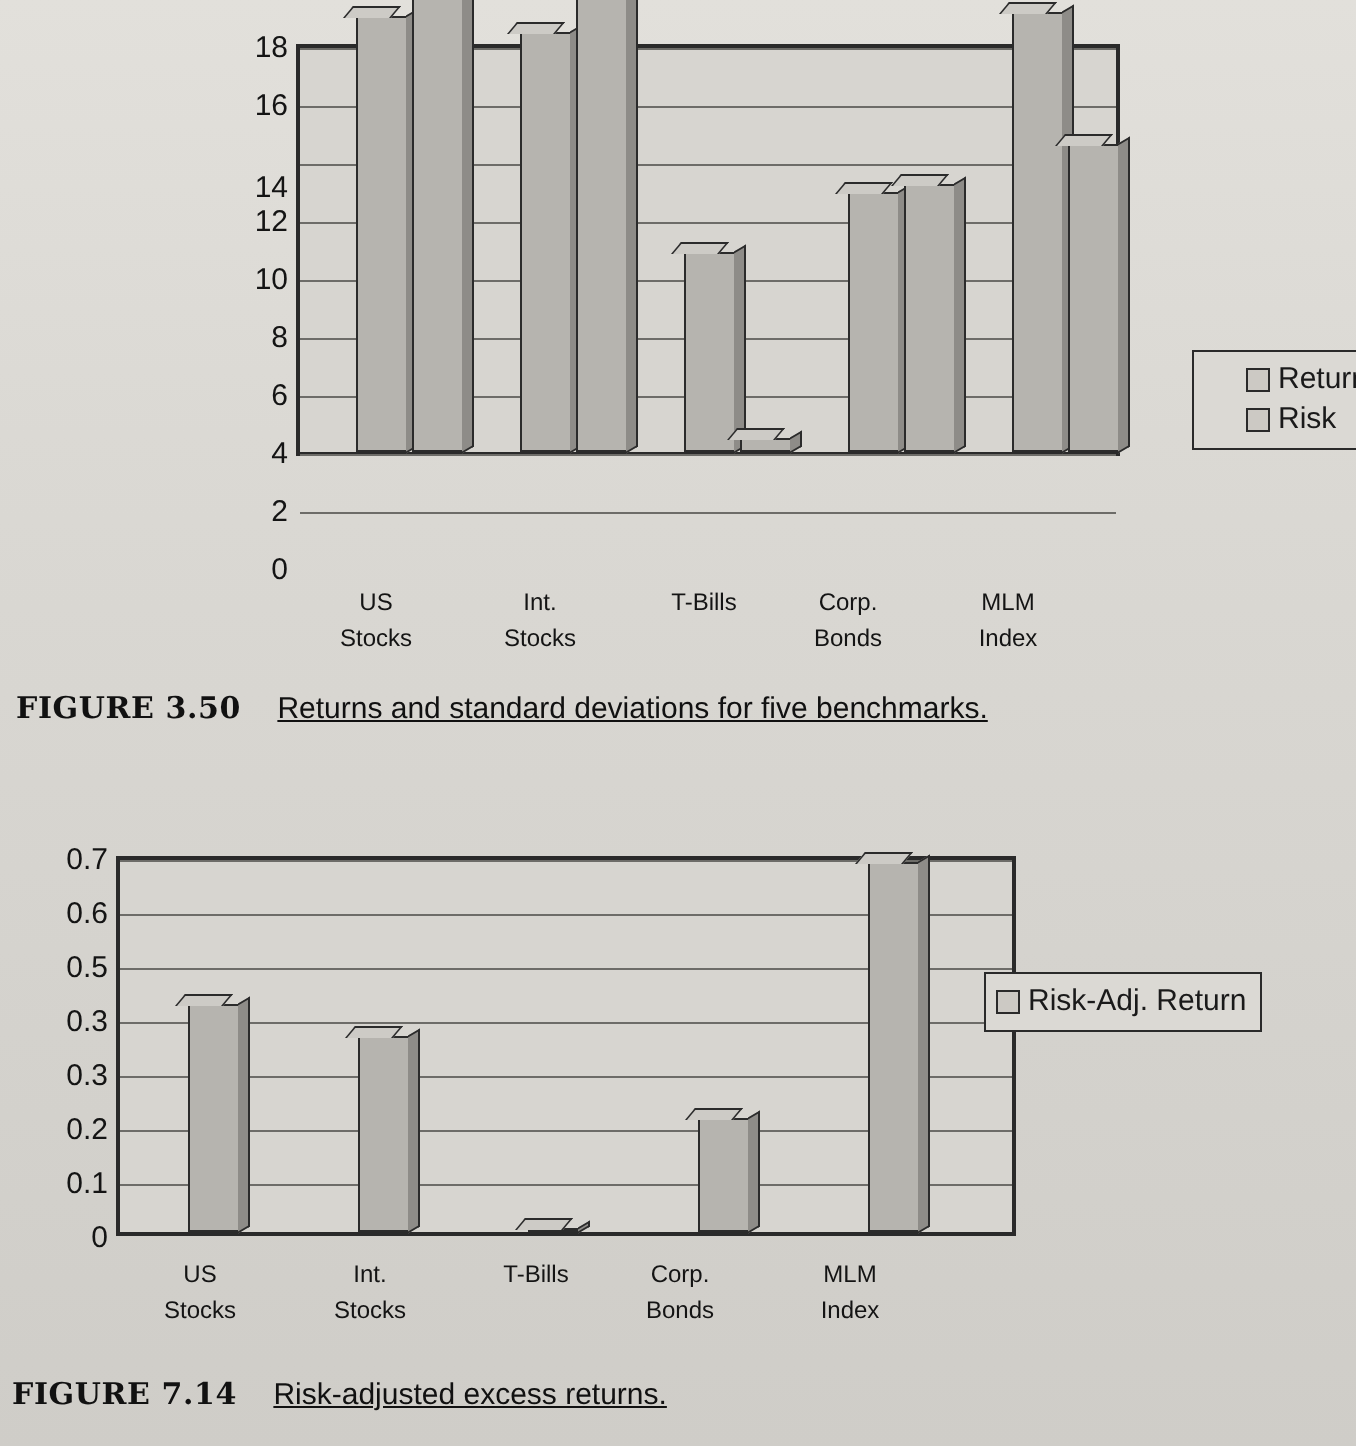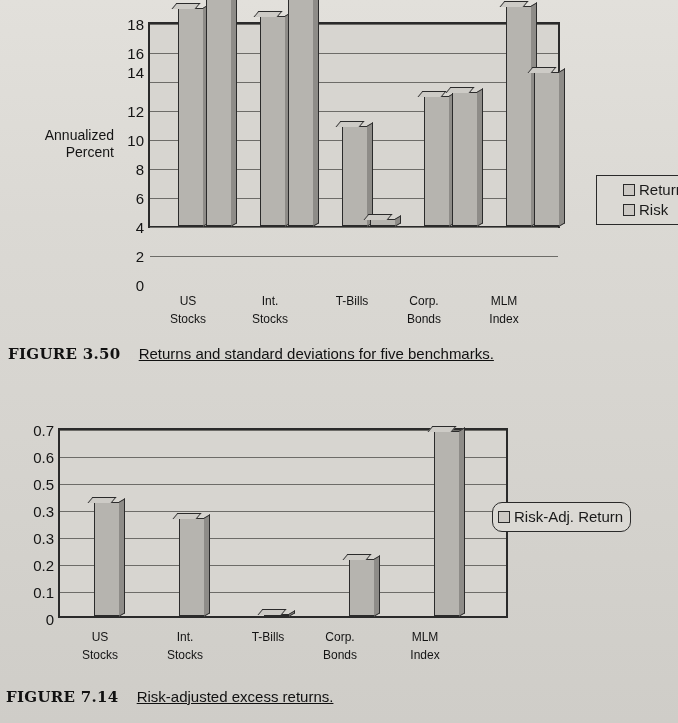--- a/index.html
+++ b/index.html
@@ -136,40 +136,36 @@
     text-decoration: underline;
   }
 </style>
 </head>
 <body>
 
 <div class="page">
 
   <div class="figure" style="left:0; top:0; width:678px; height:370px;">
 
-    <div class="axis-title" style="left:18px; top:127px; width:96px;">
-      <div>Annualized</div>
-      <div>Percent</div>
-    </div>
 
     <div class="chart-area" style="left:148px; top:22px; width:412px; height:206px;">
 
       <div class="gridline" style="top:0px;"></div>
       <div class="gridline" style="top:29px;"></div>
       <div class="gridline" style="top:58px;"></div>
       <div class="gridline" style="top:87px;"></div>
       <div class="gridline" style="top:116px;"></div>
       <div class="gridline" style="top:145px;"></div>
       <div class="gridline" style="top:174px;"></div>
       <div class="gridline" style="top:203px;"></div>
       <div class="gridline" style="top:232px;"></div>
 
       <span class="ytick" style="top:0px;">18</span>
       <span class="ytick" style="top:29px;">16</span>
-      <span class="ytick" style="top:48px;">14</span>
+      <span class="ytick" style="top:70px;">14</span>
       <span class="ytick" style="top:87px;">12</span>
       <span class="ytick" style="top:116px;">10</span>
       <span class="ytick" style="top:145px;">8</span>
       <span class="ytick" style="top:174px;">6</span>
       <span class="ytick" style="top:203px;">4</span>
       <span class="ytick" style="top:232px;">2</span>
       <span class="ytick" style="top:261px;">0</span>
 
       <div class="bars">
 
@@ -315,21 +311,21 @@
     </div>
     <div class="xlabel" style="left:300px; top:218px; width:80px;">
       <div>Corp.</div>
       <div>Bonds</div>
     </div>
     <div class="xlabel" style="left:385px; top:218px; width:80px;">
       <div>MLM</div>
       <div>Index</div>
     </div>
 
-    <div class="legend" style="left:492px; top:92px;border-radius:10px;">
+    <div class="legend" style="left:492px; top:76px;">
       <div class="legend-row">
         <span class="swatch"></span>
         <span>Risk-Adj. Return</span>
       </div>
     </div>
 
     <div class="caption" style="left:6px; top:278px;">
       <span class="fignum">FIGURE 7.14</span>
       <span class="captext" style="margin-left:14px;">Risk-adjusted excess returns.</span>
     </div>

